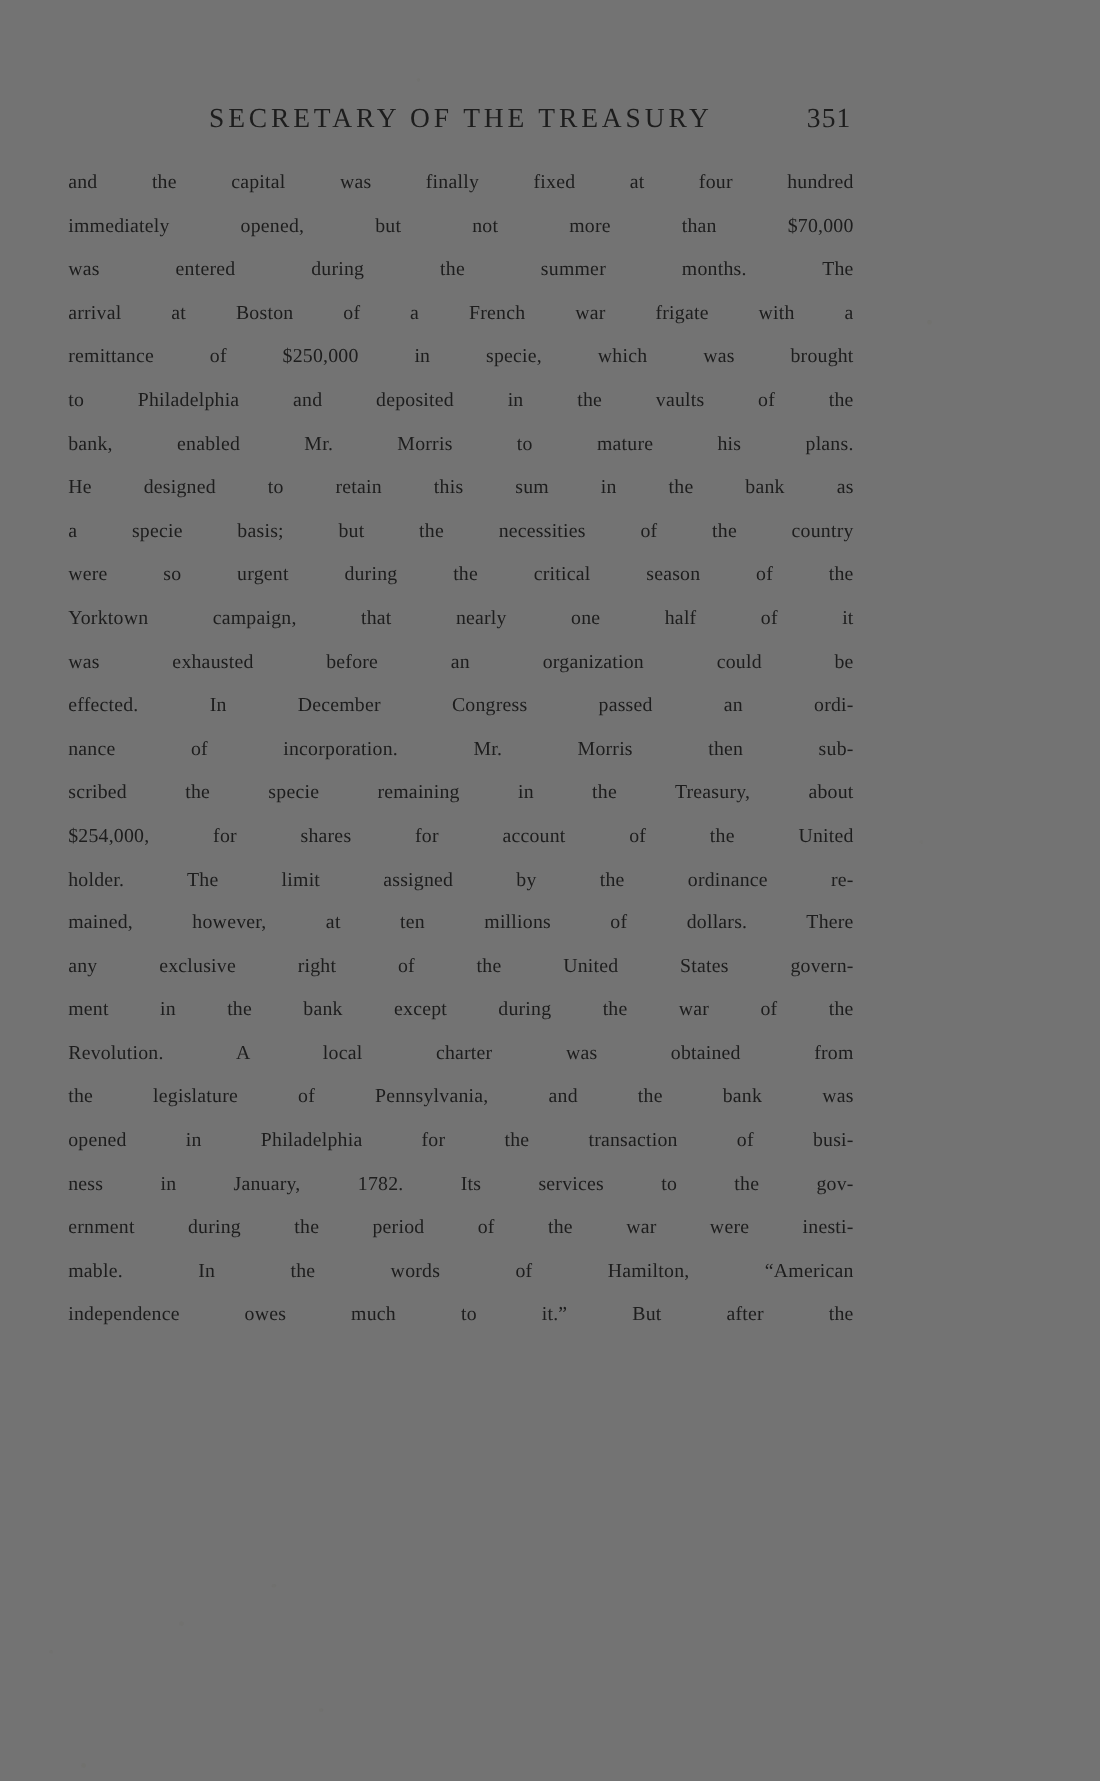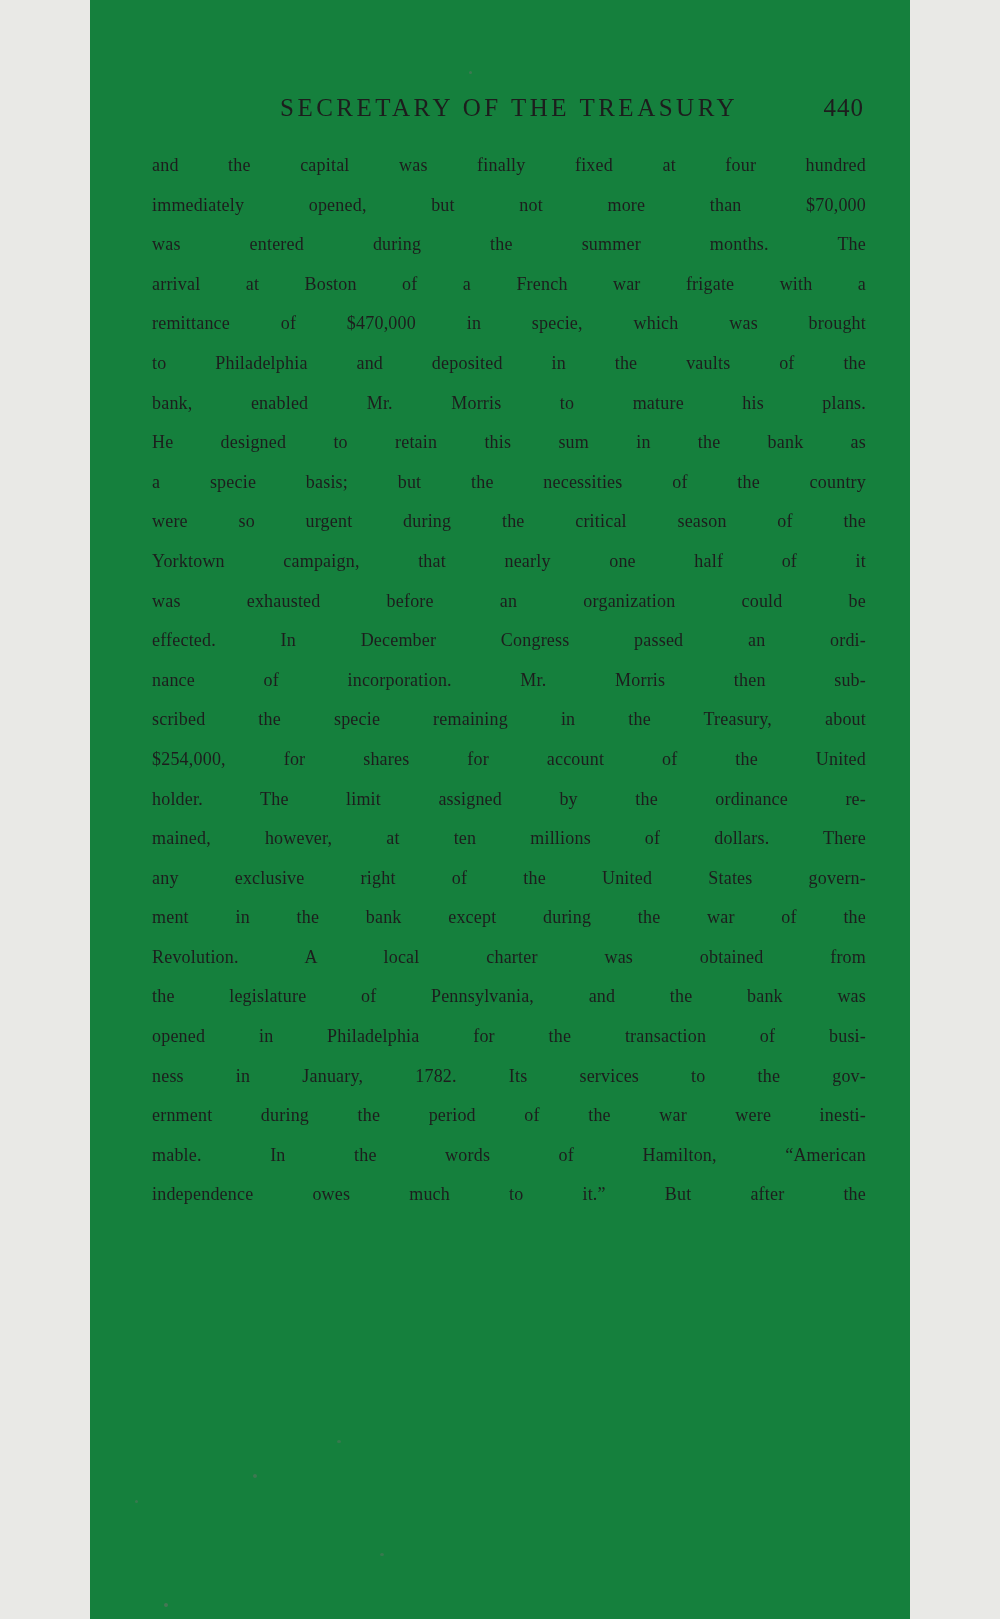--- a/index.html
+++ b/index.html
@@ -2,24 +2,24 @@
 <html><head>
 <meta charset="utf-8">
 <style>
   html, body {
     margin: 0;
     padding: 0;
     background: #e9e9e6;
   }
   .page {
     position: relative;
-    width: 820px;
+    width: 1000px;
     height: 1619px;
     margin: 0 auto;
-    background: #15803d;
+    background: #737373;
     overflow: hidden;
     font-family: "Liberation Serif", "DejaVu Serif", serif;
     color: #1d1d1d;
   }
   .running-header {
     position: absolute;
     top: 94px;
     left: 62px;
     width: 714px;
     height: 34px;
@@ -68,29 +68,29 @@
   .s7 { left: 290px; top: 1553px; width: 4px; height: 3px; opacity: .4; }
   .s8 { left: 74px;  top: 1603px; width: 4px; height: 4px; opacity: .55; }
 </style>
 </head>
 <body>
 
 <div class="page">
 
   <div class="running-header">
     <span class="title">SECRETARY OF THE TREASURY</span>
-    <span class="pagenum">440</span>
+    <span class="pagenum">351</span>
   </div>
 
   <div class="body-text">
     <div class="line">and the capital was finally fixed at four hundred</div>
     <div class="line">immediately opened, but not more than $70,000</div>
     <div class="line">was entered during the summer months. The</div>
     <div class="line">arrival at Boston of a French war frigate with a</div>
-    <div class="line">remittance of $470,000 in specie, which was brought</div>
+    <div class="line">remittance of $250,000 in specie, which was brought</div>
     <div class="line">to Philadelphia and deposited in the vaults of the</div>
     <div class="line">bank, enabled Mr. Morris to mature his plans.</div>
     <div class="line">He designed to retain this sum in the bank as</div>
     <div class="line">a specie basis; but the necessities of the country</div>
     <div class="line">were so urgent during the critical season of the</div>
     <div class="line">Yorktown campaign, that nearly one half of it</div>
     <div class="line">was exhausted before an organization could be</div>
     <div class="line">effected. In December Congress passed an ordi-</div>
     <div class="line">nance of incorporation. Mr. Morris then sub-</div>
     <div class="line">scribed the specie remaining in the Treasury, about</div>

